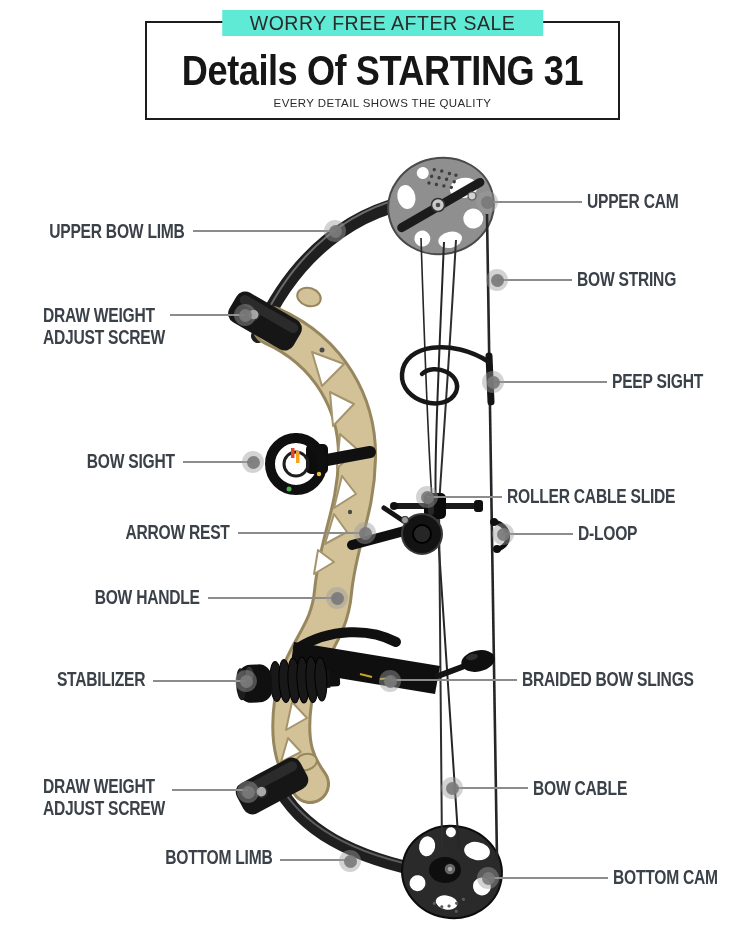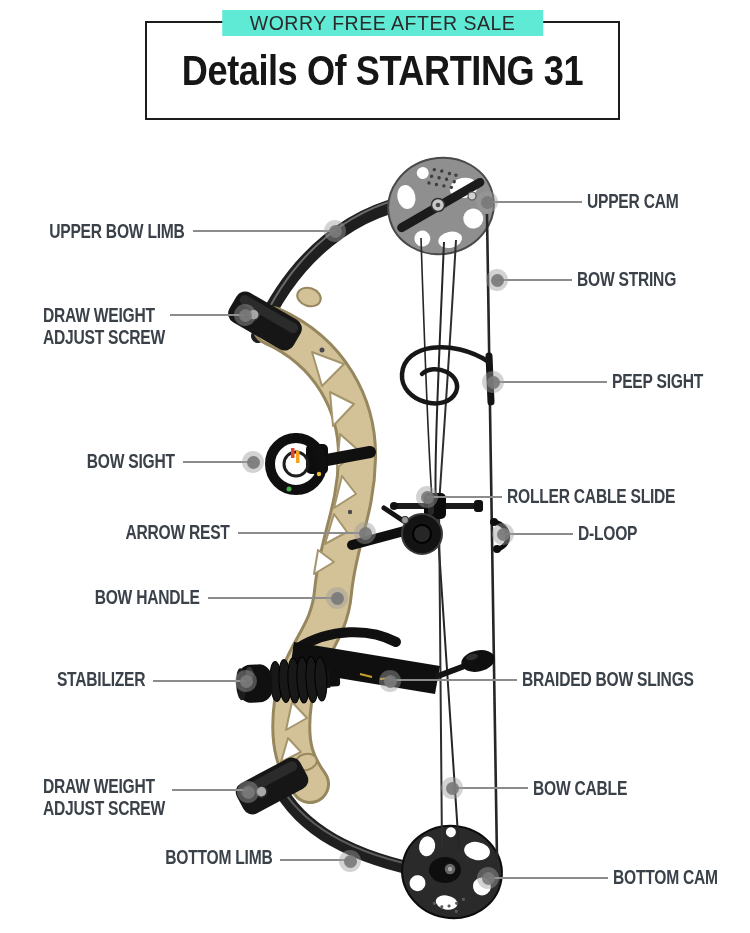--- a/index.html
+++ b/index.html
@@ -33,20 +33,21 @@
   .bow-svg{position:absolute;left:0;top:0;width:750px;height:933px;}
 </style>
 </head>
 <body>
 
 <div class="canvas">
 
   <div class="header-frame">
     <div class="header-tagline">WORRY FREE AFTER SALE</div>
     <div class="header-title">Details Of STARTING 31</div>
+    <div class="header-subtitle">EVERY DETAIL SHOWS THE QUALITY</div>
   </div>
 
   <svg class="bow-svg" viewBox="0 0 750 933" aria-hidden="true">
 
     <g>
       <path d="M258,336 C292,258 352,206 432,198" stroke="#1f1f1f" stroke-width="14" fill="none" stroke-linecap="round"></path>
       <path d="M258,331 C292,253 352,201 432,193" stroke="#6a6a6a" stroke-width="2" fill="none"></path>
     </g>
     <g>
       <path d="M276,782 C300,830 352,858 432,873" stroke="#1f1f1f" stroke-width="13" fill="none" stroke-linecap="round"></path>

